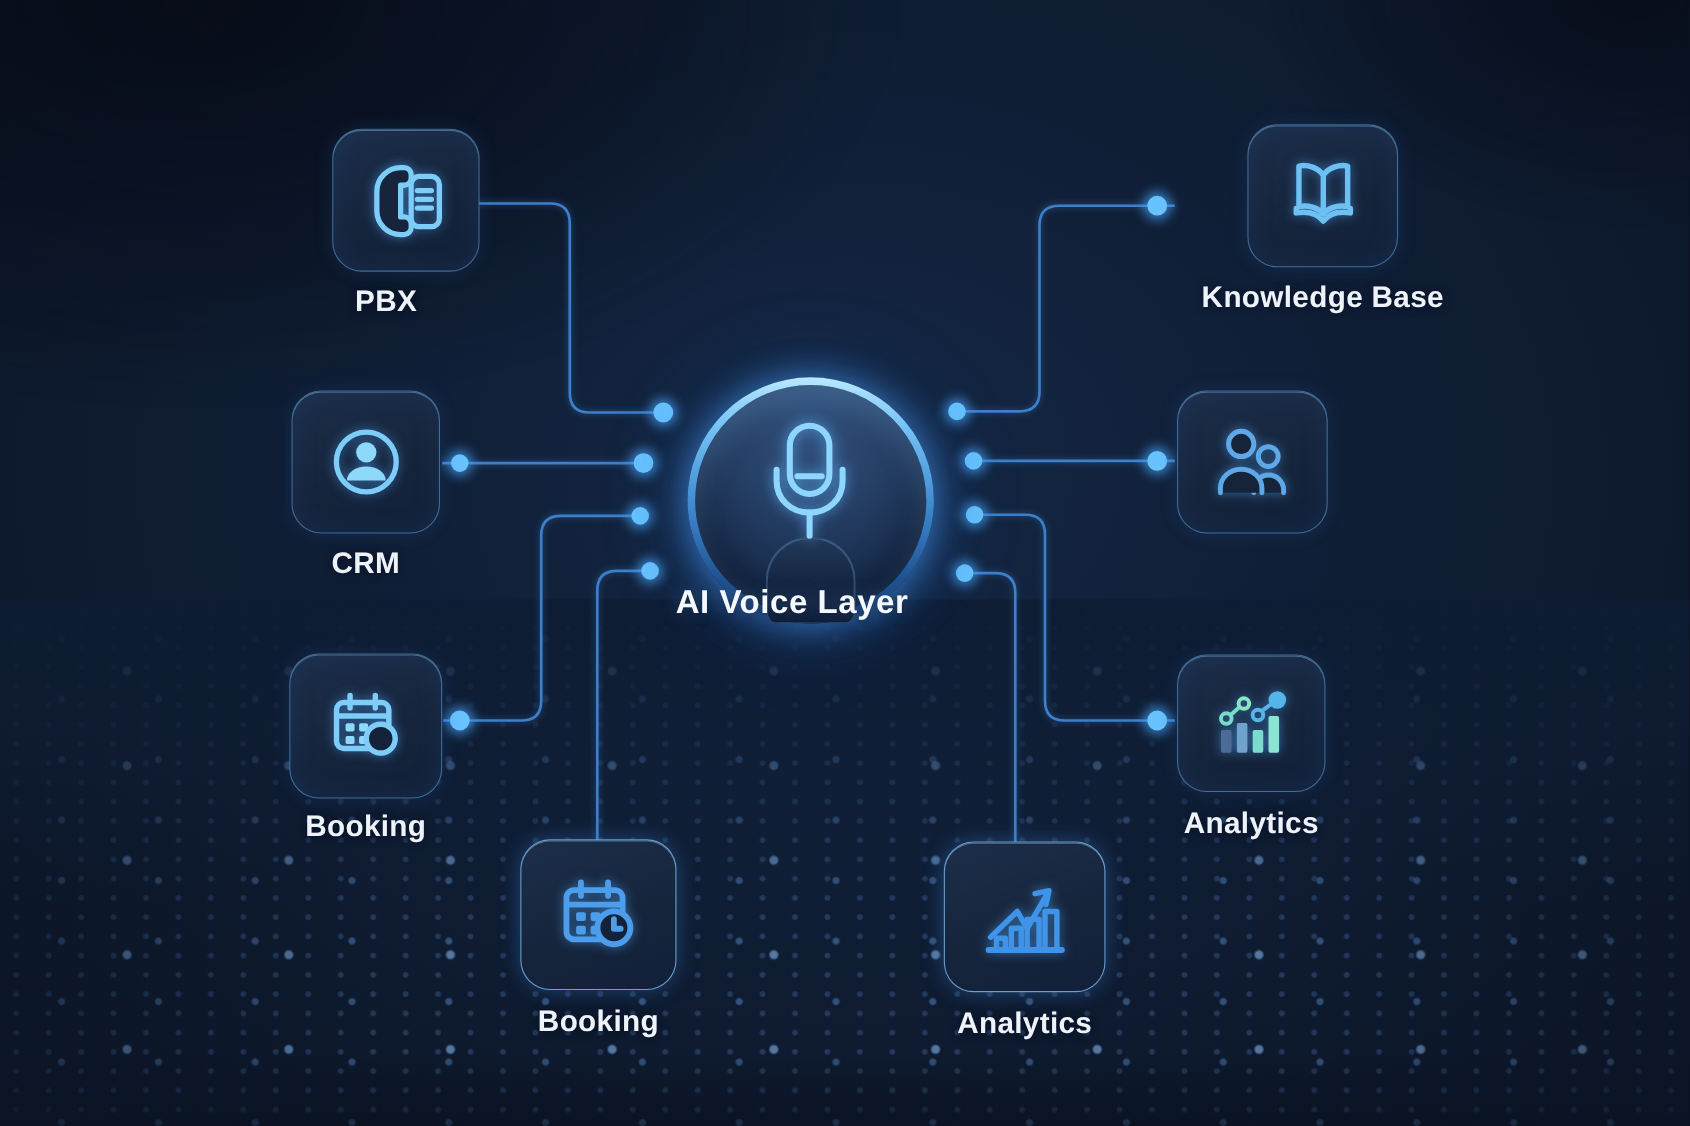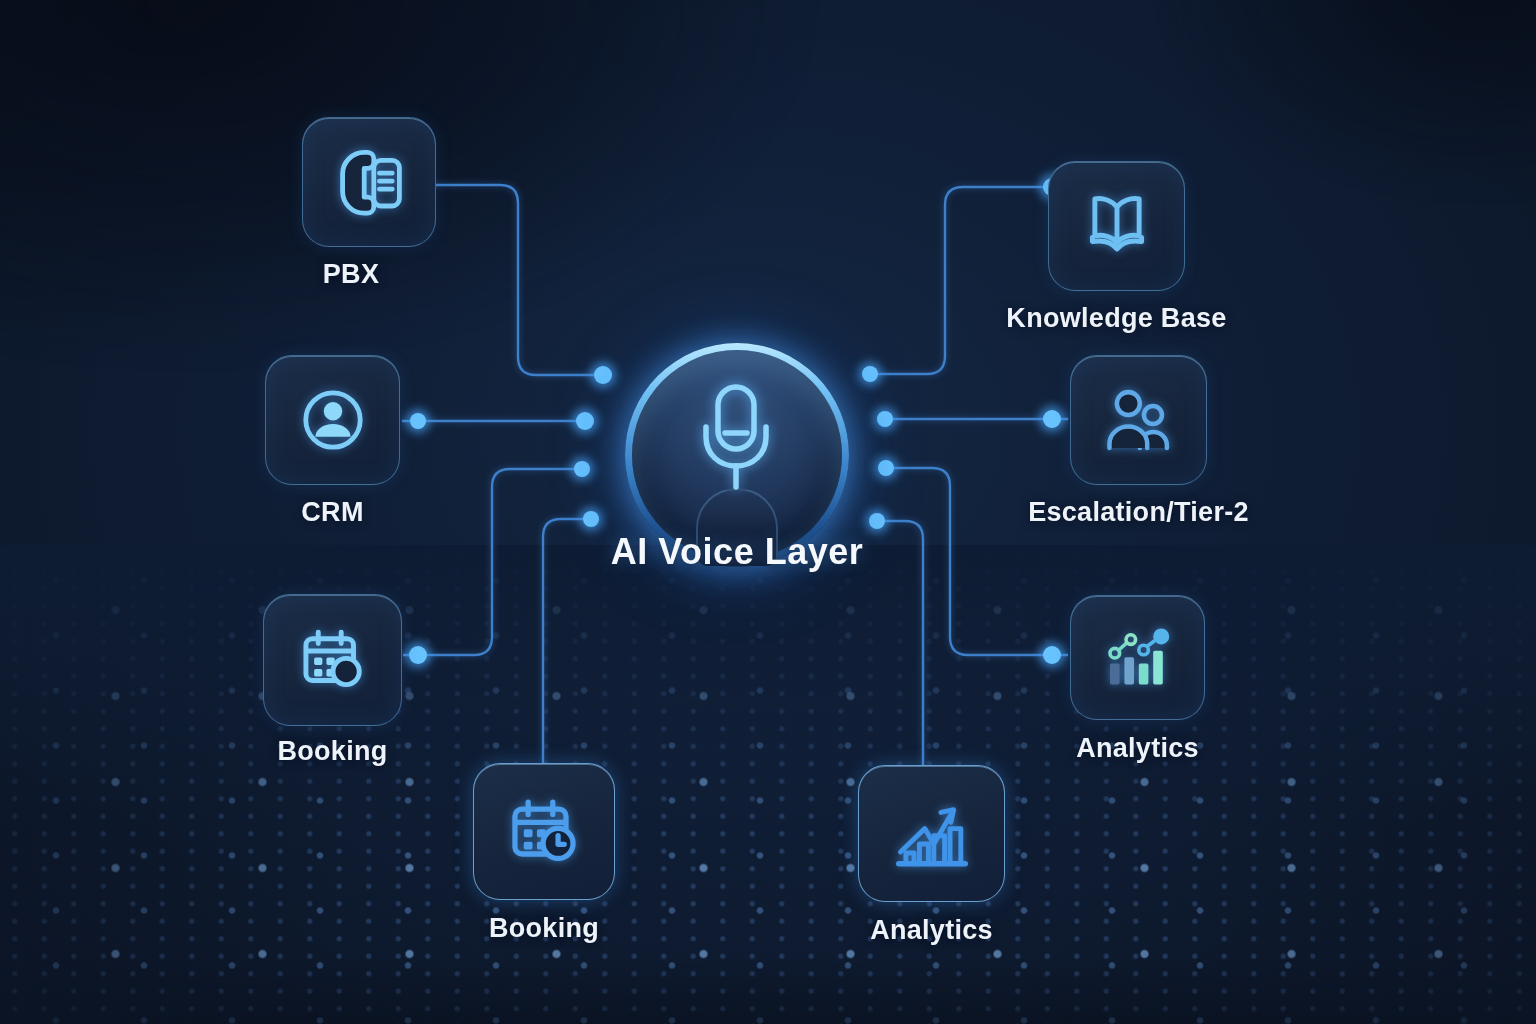--- a/index.html
+++ b/index.html
@@ -39,38 +39,38 @@
     box-shadow:0 0 30px rgba(82,168,255,.55), 0 0 80px rgba(50,120,220,.32), 0 10px 44px rgba(25,70,140,.4); }
   .hub-inner { position:absolute; inset:7px; border-radius:50%;
     background:radial-gradient(circle at 50% 22%, #31517d 0%, #253e64 38%, #192d4e 70%, #132441 100%);
     box-shadow:inset 0 12px 26px rgba(135,200,255,.28), inset 0 -14px 30px rgba(5,12,25,.55); }
   .hub-person { position:absolute; left:696px; top:488px; width:82px; height:78px;
     border-radius:40px 40px 10px 10px; z-index:3;
     background:linear-gradient(180deg, #22395b 0%, #14243f 55%, #0f1d36 100%);
     border:2px solid rgba(130,195,255,.25); border-bottom:none; }
   .hub-mic { position:absolute; left:697px; top:381px; z-index:4;
     filter:drop-shadow(0 0 6px rgba(95,185,255,.8)); }
-  .hub-label { position:absolute; left:737px; top:531px; transform:translateX(-50%);
-    z-index:5; white-space:nowrap; color:#f5f8fc; font-size:36px; font-weight:bold;
+  .hub-label { position:absolute; left:720px; top:531px; transform:translateX(-50%);
+    z-index:5; white-space:nowrap; color:#f5f8fc; font-size:30px; font-weight:bold;
     letter-spacing:.5px;
     text-shadow:0 0 16px rgba(100,170,255,.45), 0 2px 10px rgba(0,8,20,.75); }
   
   .node { position:absolute; z-index:4; }
   .node-box { border-radius:27px; display:flex; align-items:center; justify-content:center;
     background:linear-gradient(160deg, #1c2e49 0%, #16253c 55%, #112038 100%);
     border:1.5px solid rgba(100,165,220,.55);
     box-shadow:inset 0 1px 0 rgba(165,218,255,.35), inset 0 0 22px rgba(35,75,130,.25), 0 0 16px rgba(40,100,175,.2); }
   .node-box svg { filter:drop-shadow(0 0 5px rgba(80,170,255,.55)); }
   .node-label { position:absolute; left:50%; transform:translateX(-50%);
     white-space:nowrap; color:#eef3f9; font-size:27px; font-weight:bold;
     letter-spacing:.3px; text-shadow:0 1px 8px rgba(0,10,30,.65); }
   #node-pbx            { left:266px; top:117px;padding-left:36px; } #node-pbx .node-box { width:134px; height:130px; }
   #node-crm            { left:265px; top:355px;text-decoration:underline; } #node-crm .node-box { width:135px; height:130px; }
   #node-booking-left   { left:263px; top:594px; } #node-booking-left .node-box { width:139px; height:132px; }
-  #node-kb             { left:1048px; top:113px;margin-top:48px; } #node-kb .node-box { width:137px; height:130px; }
+  #node-kb             { left:1134px; top:113px; } #node-kb .node-box { width:137px; height:130px; }
   #node-esc            { left:1070px; top:355px; } #node-esc .node-box { width:137px; height:130px; }
   #node-analytics-right{ left:1070px; top:595px; } #node-analytics-right .node-box { width:135px; height:125px; }
   #node-booking-bottom   { left:473px; top:763px; } #node-booking-bottom .node-box { width:142px; height:137px; border-color:rgba(125,190,245,.8); box-shadow:inset 0 1px 0 rgba(165,218,255,.4), 0 0 18px rgba(60,140,230,.35); }
   #node-analytics-bottom { left:858px; top:765px; } #node-analytics-bottom .node-box { width:147px; height:137px; border-color:rgba(125,190,245,.8); box-shadow:inset 0 1px 0 rgba(165,218,255,.4), 0 0 18px rgba(60,140,230,.35); }
   .node .node-label { top:142px; }
   #node-analytics-right .node-label { top:138px; }
   #node-booking-bottom .node-label, #node-analytics-bottom .node-label { top:150px; }
 </style>
 </head>
 <body>
@@ -208,21 +208,20 @@
 
   <div class="node" id="node-esc">
     <div class="node-box">
       <svg width="82" height="82" viewBox="0 0 100 100" fill="none" stroke="#5fa8e8" stroke-width="5.5" stroke-linecap="round" stroke-linejoin="round">
         <circle cx="67" cy="44" r="11"></circle>
         <path d="M51,84 v-3 a16.5,16.5 0 0 1 33,0 v3" fill="#152438"></path>
         <circle cx="37" cy="30" r="14" fill="#152438"></circle>
         <path d="M14,84 v-5 a23,21 0 0 1 46,0 v5" fill="#152438"></path>
       </svg>
     </div>
-    <div class="node-label">Escalation/Tier-2</div>
   </div>
 
   <div class="node" id="node-analytics-right">
     <div class="node-box">
       <svg width="80" height="80" viewBox="0 0 100 100" fill="none" stroke-linecap="round" stroke-linejoin="round">
         <g fill="#4b6c96" stroke="none">
             <rect x="15" y="57" width="12" height="26" rx="2"></rect>
           </g>
         <g fill="#6fa3cd" stroke="none">
             <rect x="33" y="49" width="12" height="34" rx="2"></rect>

